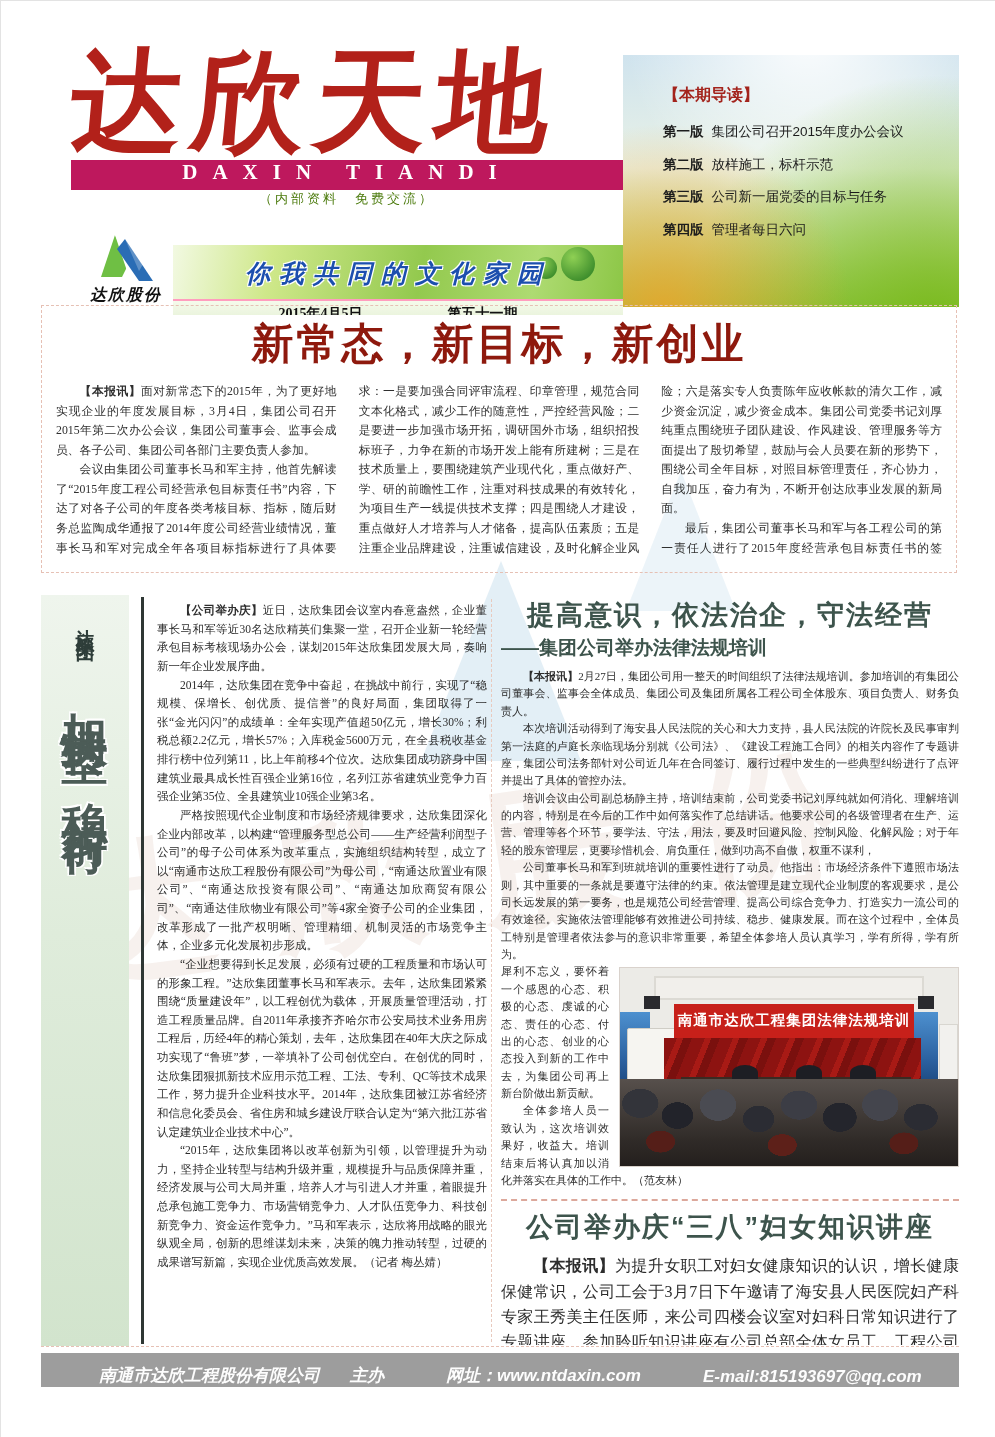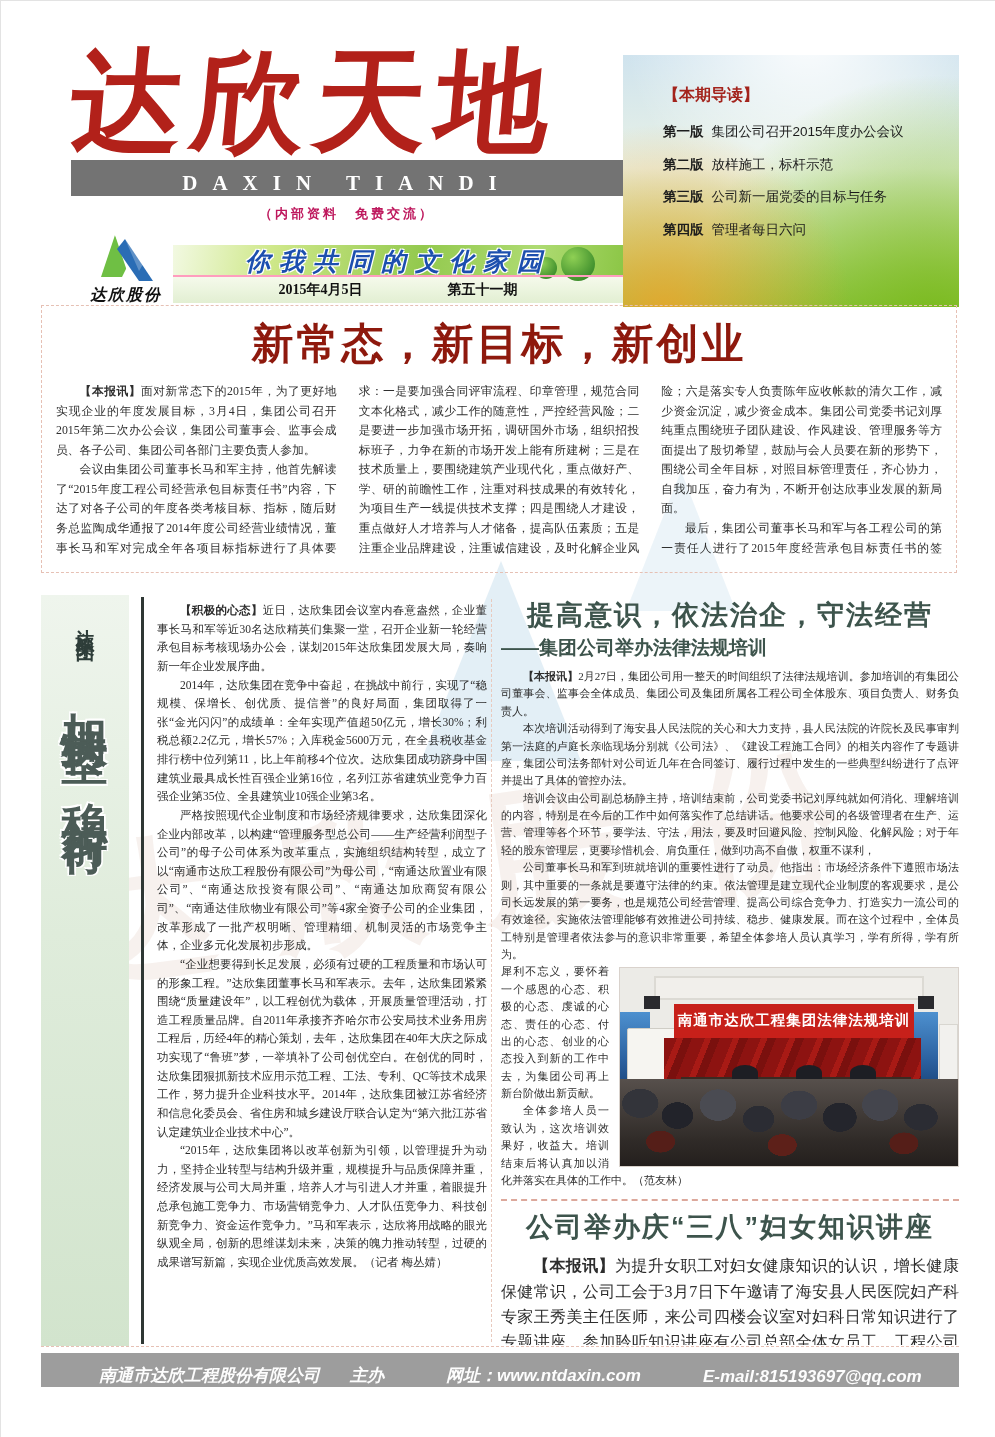--- a/index.html
+++ b/index.html
@@ -16,28 +16,28 @@
            border-bottom:200px solid rgba(176,208,230,0.35);}
   .wm-tri2{left:625px;top:470px;border-left:55px solid transparent;border-right:55px solid transparent;
            border-bottom:140px solid rgba(186,214,234,0.28);}
 
   
   .header-area{position:absolute;left:40px;top:40px;width:918px;height:274px;z-index:2;}
   .masthead{position:absolute;left:30px;top:0;width:552px;}
   .mast-title{font-size:112px;line-height:1.1;font-weight:bold;color:#b2211a;
               letter-spacing:10px;transform:skewX(-5deg);white-space:nowrap;
               font-family:"Liberation Serif","DejaVu Serif",serif;}
-  .mast-bar{margin-top:-4px;height:36px;background:#737373;display:flex;align-items:flex-end;justify-content:center;}
+  .mast-bar{margin-top:-4px;height:30px;background:#be185d;display:flex;align-items:flex-start;justify-content:center;}
   .mast-bar span{color:#ffffff;font-weight:bold;font-size:21px;letter-spacing:15px;white-space:nowrap;}
-  .mast-note{text-align:center;font-size:13px;font-weight:bold;letter-spacing:3px;margin-top:9px;color:#be185d;}
+  .mast-note{text-align:center;font-size:13px;font-weight:normal;letter-spacing:3px;color:#4d7c0f;}
   .logo-block{position:absolute;left:42px;top:192px;width:86px;text-align:center;}
   .logo-mark{display:block;margin:0 auto;}
   .logo-name{font-size:16px;font-weight:bold;color:#111;letter-spacing:2px;font-style:italic;}
   .grass-banner{position:absolute;left:132px;top:204px;width:450px;height:70px;overflow:hidden;}
-  .grass-top{height:32px;position:relative;display:flex;align-items:center;justify-content:center;
+  .grass-top{height:56px;position:relative;display:flex;align-items:center;justify-content:center;
     background:linear-gradient(100deg,#f2f9e2 0%,#cfe88a 22%,#93c94e 55%,#aedb72 80%,#8cc646 100%);font-family:Liberation Mono, monospace;}
   .grass-top:after{content:"";position:absolute;left:0;right:0;bottom:0;height:2px;background:#ff9dbe;}
   .tree{position:absolute;border-radius:50%;background:radial-gradient(circle at 35% 30%,#8fd054,#3f8f2d 75%);}
   .tree1{width:34px;height:34px;right:28px;top:2px;}
   .tree2{width:22px;height:22px;right:66px;top:12px;}
   .slogan-text{position:relative;font-size:25px;font-weight:bold;font-style:italic;color:#1c4fae;
       letter-spacing:9px;white-space:nowrap;
       text-shadow:1px 1px 0 #fff,-1px -1px 0 #fff,1px -1px 0 #fff,-1px 1px 0 #fff;}
   .grass-date{height:26px;display:flex;align-items:center;justify-content:center;column-gap:85px;
       background:linear-gradient(180deg,#f5faeb,#e2efd2);font-size:14px;font-weight:bold;color:#111;}
@@ -214,21 +214,21 @@
 
   <div class="body-section">
 
     <div class="sidebar">
       <div class="side-group">达欣集团</div>
       <div class="side-slogan">加快转型　稳步前行</div>
     </div>
     <div class="side-rule"></div>
 
     <div class="col-mid">
-      <p class="p"><b>【积极的心态】</b><span>近日，达欣集团会议室内春意盎然，企业董事长马和军等近30名达欣精英们集聚一堂，召开企业新一轮经营承包目标考核现场办公会，谋划2015年达欣集团发展大局，奏响新一年企业发展序曲。</span></p>
+      <p class="p"><b>【公司举办庆】</b><span>近日，达欣集团会议室内春意盎然，企业董事长马和军等近30名达欣精英们集聚一堂，召开企业新一轮经营承包目标考核现场办公会，谋划2015年达欣集团发展大局，奏响新一年企业发展序曲。</span></p>
       <p class="p">2014年，达欣集团在竞争中奋起，在挑战中前行，实现了“稳规模、保增长、创优质、提信誉”的良好局面，集团取得了一张“金光闪闪”的成绩单：全年实现产值超50亿元，增长30%；利税总额2.2亿元，增长57%；入库税金5600万元，在全县税收基金排行榜中位列第11，比上年前移4个位次。达欣集团成功跻身中国建筑业最具成长性百强企业第16位，名列江苏省建筑业竞争力百强企业第35位、全县建筑业10强企业第3名。</p>
       <p class="p">严格按照现代企业制度和市场经济规律要求，达欣集团深化企业内部改革，以构建“管理服务型总公司——生产经营利润型子公司”的母子公司体系为改革重点，实施组织结构转型，成立了以“南通市达欣工程股份有限公司”为母公司，“南通达欣置业有限公司”、“南通达欣投资有限公司”、“南通达加欣商贸有限公司”、“南通达佳欣物业有限公司”等4家全资子公司的企业集团，改革形成了一批产权明晰、管理精细、机制灵活的市场竞争主体，企业多元化发展初步形成。</p>
       <p class="p">“企业想要得到长足发展，必须有过硬的工程质量和市场认可的形象工程。”达欣集团董事长马和军表示。去年，达欣集团紧紧围绕“质量建设年”，以工程创优为载体，开展质量管理活动，打造工程质量品牌。自2011年承接齐齐哈尔市公安局技术业务用房工程后，历经4年的精心策划，去年，达欣集团在40年大庆之际成功实现了“鲁班”梦，一举填补了公司创优空白。在创优的同时，达欣集团狠抓新技术应用示范工程、工法、专利、QC等技术成果工作，努力提升企业科技水平。2014年，达欣集团被江苏省经济和信息化委员会、省住房和城乡建设厅联合认定为“第六批江苏省认定建筑业企业技术中心”。</p>
       <p class="p">“2015年，达欣集团将以改革创新为引领，以管理提升为动力，坚持企业转型与结构升级并重，规模提升与品质保障并重，经济发展与公司大局并重，培养人才与引进人才并重，着眼提升总承包施工竞争力、市场营销竞争力、人才队伍竞争力、科技创新竞争力、资金运作竞争力。”马和军表示，达欣将用战略的眼光纵观全局，创新的思维谋划未来，决策的魄力推动转型，过硬的成果谱写新篇，实现企业优质高效发展。（记者 梅丛婧）</p>
     </div>
 
     <div class="col-divider"></div>
 
     <div class="col-right">
       <div class="law-headline">提高意识，依法治企，守法经营</div>

